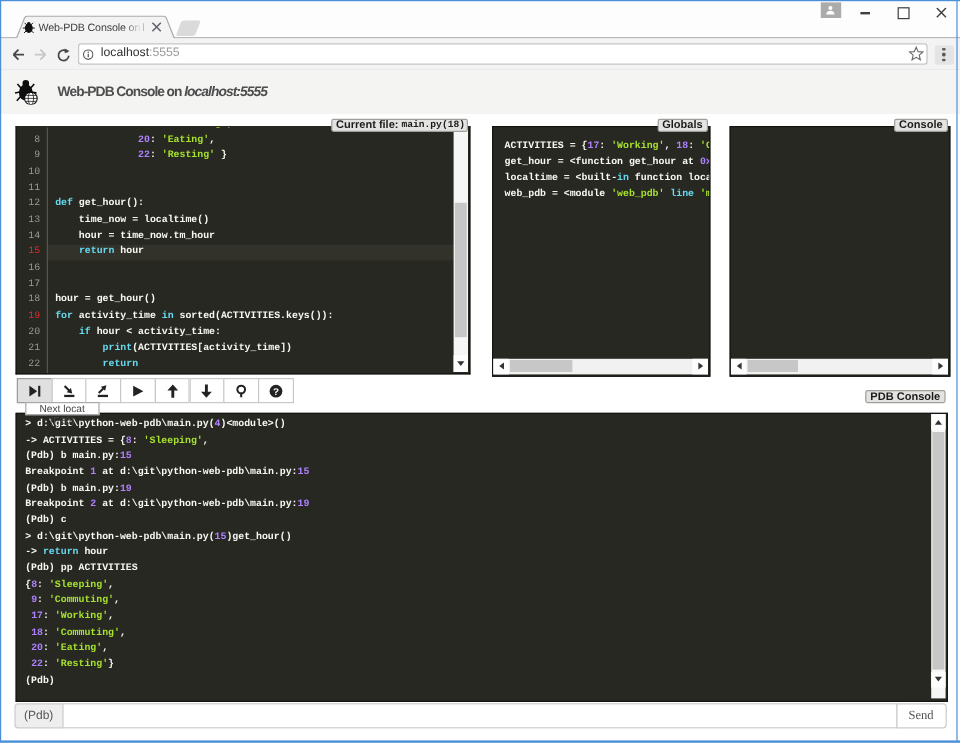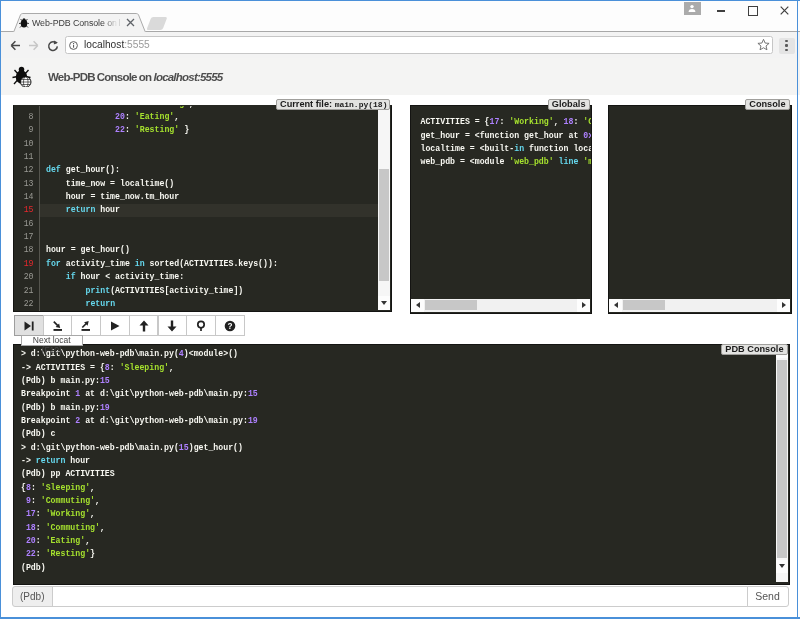--- a/index.html
+++ b/index.html
@@ -250,26 +250,26 @@
 (Pdb)</pre>
   <div class="sb-track" style="left:762px;top:0;width:12.5px;height:237.5px;"></div>
   <div class="sb-btn" style="left:762px;top:0.5px;width:12.5px;height:13px;">
         <div class="tri-up"></div>
       </div>
   <div class="sb-thumb" style="left:763.5px;top:15px;width:9.5px;height:198px;"></div>
   <div class="sb-btn" style="left:762px;top:215px;width:12.5px;height:13px;">
         <div class="tri-down"></div>
       </div>
 </div>
-<div class="plabel" style="right:12.5px;top:344px;">PDB&nbsp;Console</div>
+<div class="plabel" style="right:12.5px;top:325px;">PDB&nbsp;Console</div>
 
 <div class="abs" style="left:21px;top:334.8px;width:61.5px;height:11.7px;background:#fff;border:1px solid #a8a8a8;box-sizing:border-box;font-size:8.5px;line-height:9.7px;color:#454545;text-align:center;z-index:5;">Next locat (F10)</div>
 
 <div class="abs" style="left:12px;top:585.5px;width:40.5px;height:21.5px;background:#eee;border:1px solid #ccc;border-radius:3px 0 0 3px;box-sizing:border-box;display:flex;align-items:center;justify-content:center;font-size:10px;color:#555;">(Pdb)</div>
 <div class="abs" style="left:51.5px;top:585.5px;width:696px;height:21.5px;background:#fff;border:1px solid #ccc;box-sizing:border-box;"></div>
-<div class="abs" style="left:746.5px;top:585.5px;width:42px;height:21.5px;background:#fff;border:1px solid #ccc;border-radius:0 3px 3px 0;box-sizing:border-box;display:flex;align-items:center;justify-content:center;font-size:10.5px;color:#555;">Send</div>
+<div class="abs" style="left:746.5px;top:585.5px;width:42px;height:21.5px;background:#fff;border:1px solid #ccc;border-radius:0 3px 3px 0;box-sizing:border-box;display:flex;align-items:center;justify-content:center;font-size:10.5px;color:#555;font-family:Liberation Serif, serif;">Send</div>
 
 <div class="abs" style="left:0;top:0;width:800px;height:1px;background:#4a90d9;"></div>
 <div class="abs" style="left:0;top:0;width:1px;height:618px;background:#4a90d9;"></div>
 <div class="abs" style="left:796.5px;top:0;width:1.5px;height:618px;background:#4a90d9;"></div>
 <div class="abs" style="left:0;top:617px;width:800px;height:1.5px;background:#4a90d9;"></div>
 
 </div>
 
 </body></html>

